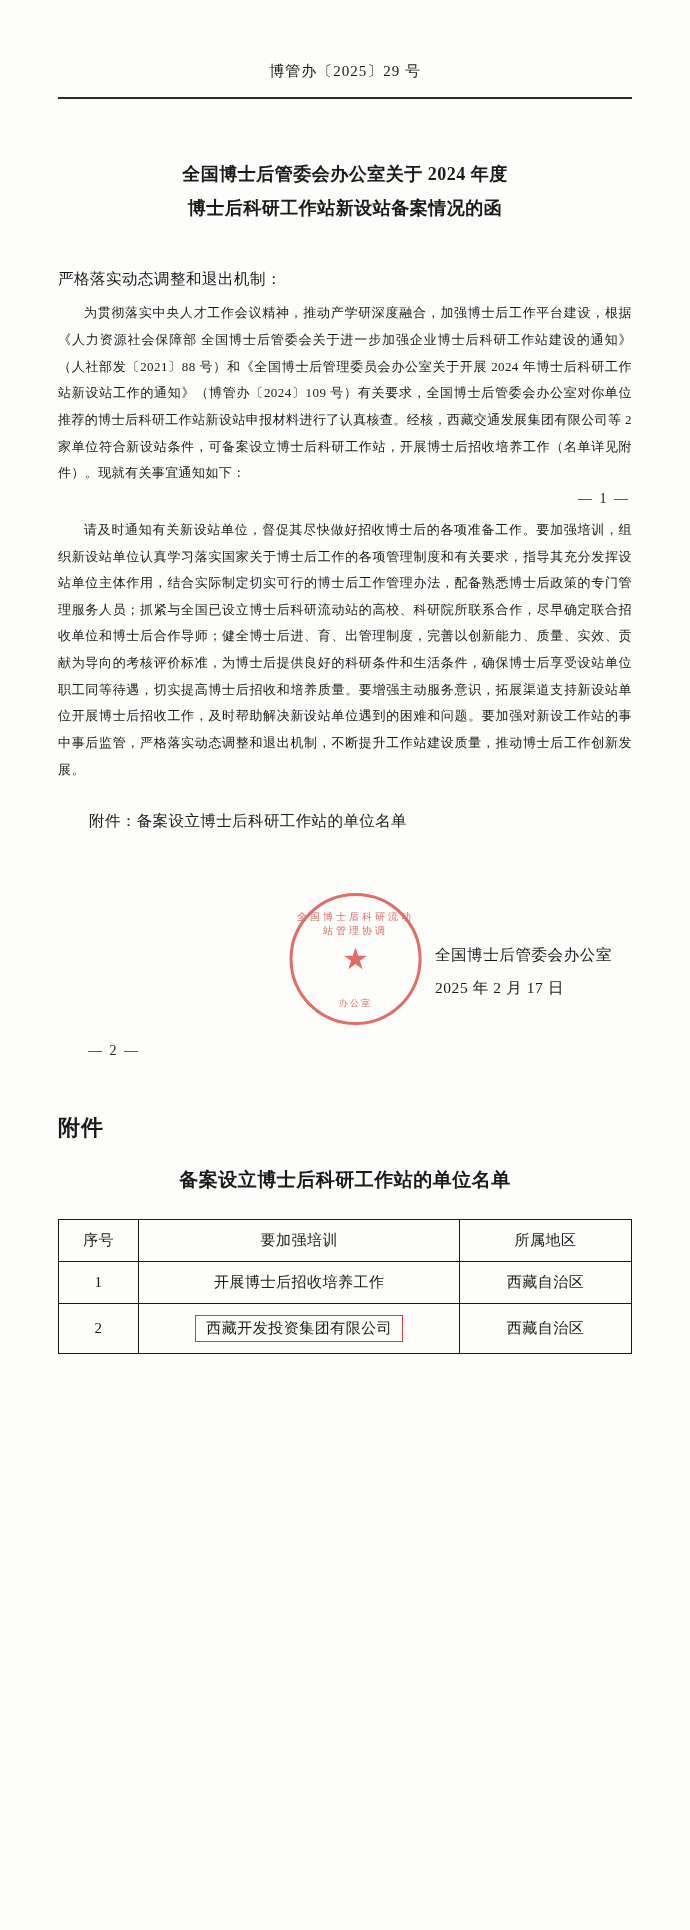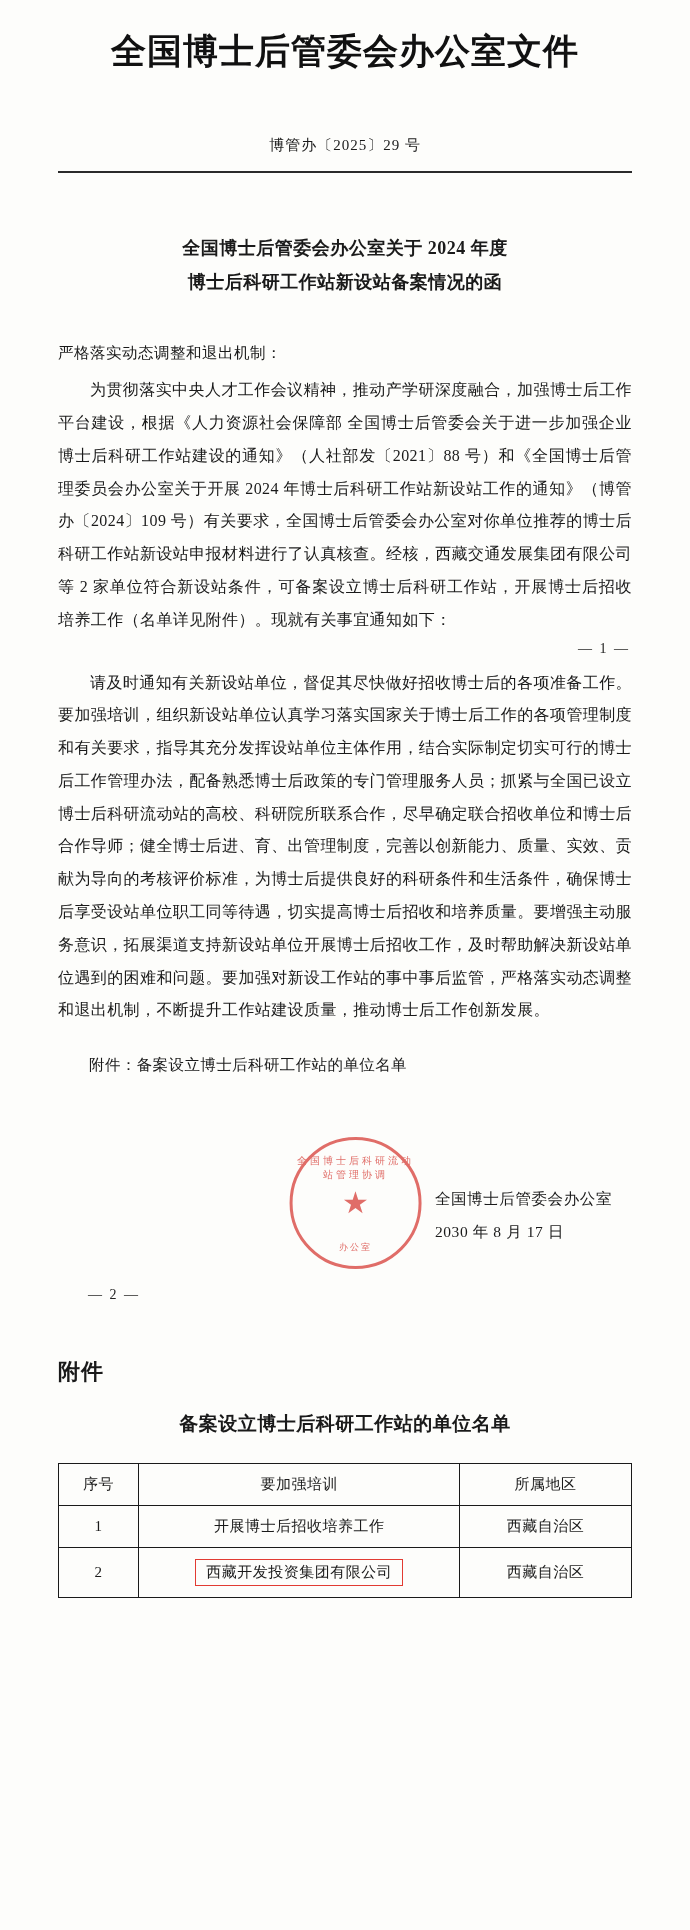--- a/index.html
+++ b/index.html
@@ -60,21 +60,21 @@
     margin-top: 58px;
     letter-spacing: 0.5px;
   }
   
   .addressee {
     font-size: 15.5px;
     margin-top: 44px;
     letter-spacing: 0.5px;
   }
   p.para {
-    font-size: 16px;
+    font-size: 13px;
     line-height: 2.05;
     text-align: justify;
     text-justify: inter-ideograph;
     margin: 0;
     text-indent: 2em;
     letter-spacing: 0.4px;
   }
   .gap-small { height: 10px; }
   .attach-line {
     font-size: 15.5px;
@@ -196,23 +196,20 @@
   }
   .divider-space { height: 46px; }
 </style>
 </head>
 <body>
 
 <div class="page">
 
   <div class="doc-body">
 
-    <div class="masthead">
-      <div class="masthead-title">全国博士后管委会办公室文件</div>
-    </div>
 
     <div class="doc-number">博管办〔2025〕29 号</div>
 
     <div class="red-rule"></div>
 
     <div class="doc-title">
       <div>全国博士后管委会办公室关于 2024 年度</div>
       <div>博士后科研工作站新设站备案情况的函</div>
     </div>
 
@@ -231,21 +228,21 @@
     <div class="attach-line">附件：备案设立博士后科研工作站的单位名单</div>
 
     <div class="sign-block">
       <div class="seal">
         <div class="seal-text-top">全国博士后科研流动站管理协调</div>
         <div class="seal-star">★</div>
         <div class="seal-text-bottom">办公室</div>
       </div>
       <div class="sign-lines">
         <div>全国博士后管委会办公室</div>
-        <div>2030 年 8 月 17 日</div>
+        <div>2025 年 2 月 17 日</div>
       </div>
     </div>
 
     <div class="page-num left">— 2 —</div>
 
     <div class="attachment-head">附件</div>
 
     <div class="attachment-title">备案设立博士后科研工作站的单位名单</div>
 
     <table class="unit-table">

